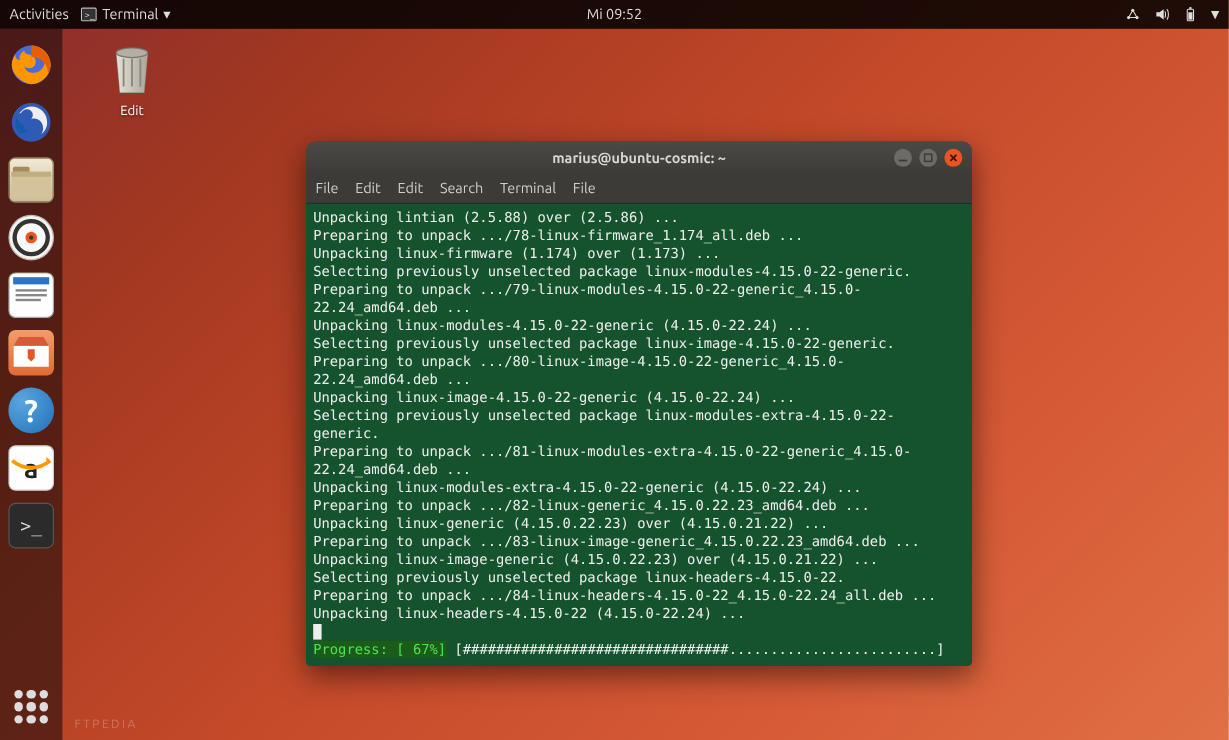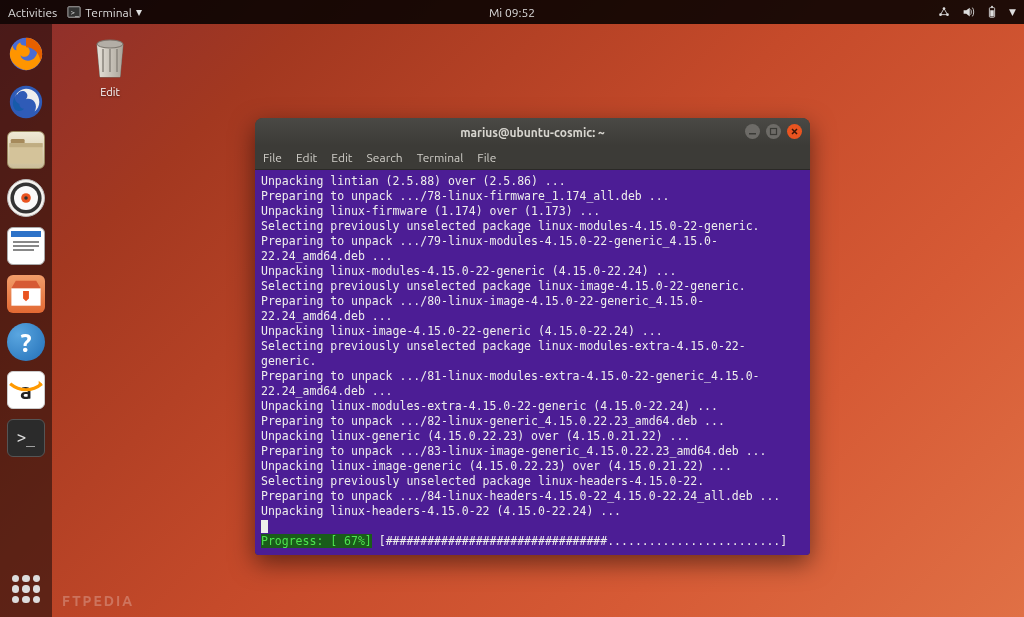--- a/index.html
+++ b/index.html
@@ -67,31 +67,31 @@
 .wb { width: 15px; height: 15px; border-radius: 50%; display:flex; align-items:center; justify-content:center;}
 .wb.min { background: #6d6b67; }
 .wb.max { background: #6d6b67; }
 .wb.close { background: #e95420; }
 .menubar {
   height: 24px; background: #3c3b37; display: flex; align-items: center;
   padding: 0 8px; gap: 14px; color: #d0cec8; font-size: 12px;
   border-bottom: 1px solid #2a2926;
 }
 .terminal-body {
-  background: #4c1d95; color: #eeeeec;
+  background: #14532d; color: #eeeeec;
   font-family: "DejaVu Sans Mono", "Ubuntu Mono", monospace;
   font-size: 11.5px; line-height: 15px;
   padding: 4px 22px 6px 6px;
   white-space: pre-wrap;
 }
 .progress-line { color: #4ee44e; background: #1a5c1a; display:inline; }
 .progress-bar { color: #eeeeec; }
 .cursor { background:#eeeeec; display:inline-block; width:7px; height:13px; vertical-align:middle;}
 
-.watermark { position:absolute; left:62px; bottom:8px; color:rgba(255,255,255,.25); font-size:14px; letter-spacing:2px; font-weight:bold;}
+.watermark { position:absolute; left:62px; bottom:8px; color:rgba(255,255,255,.25); font-size:10px; letter-spacing:2px; font-weight:normal;}
 </style>
 </head>
 <body>
 
 <div class="topbar">
   <div class="topbar-left">
     <span>Activities</span>
     <span class="dropdown">
       <span class="top-icon">
         <svg viewBox="0 0 16 16">

